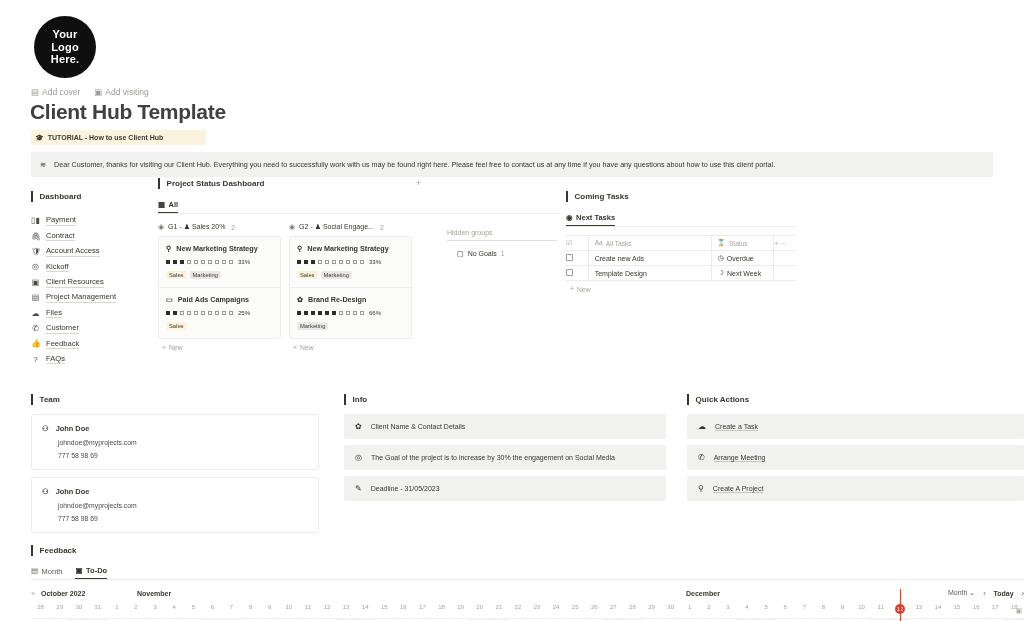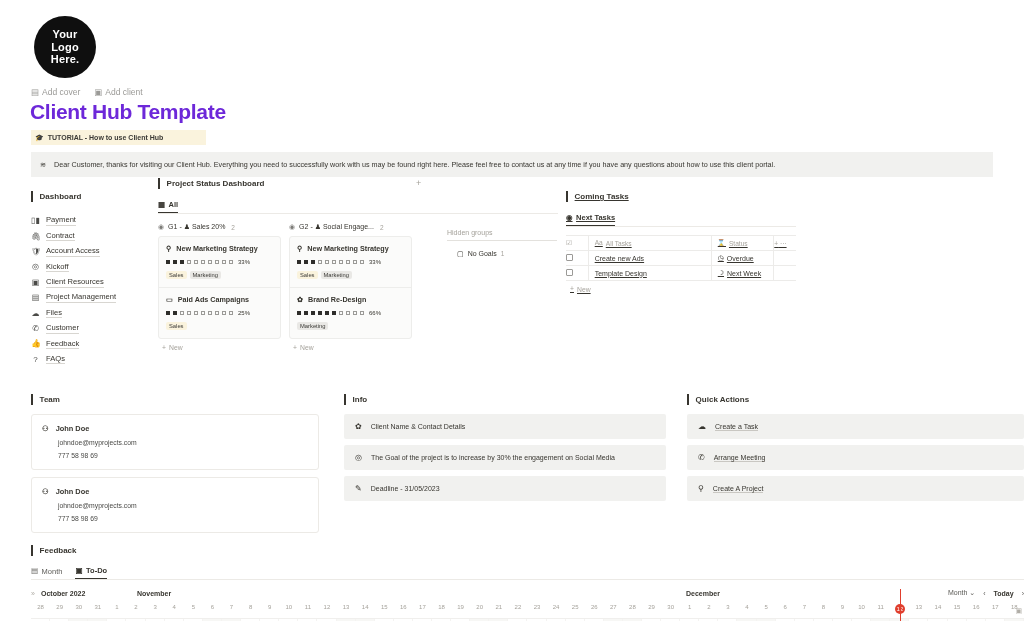--- a/index.html
+++ b/index.html
@@ -22,21 +22,21 @@
   }
   .meta-row {
     position: absolute; left: 31px; top: 87px;
     display: flex; gap: 14px; align-items: center;
     font-size: 8.5px; color: #9b9a97;
   }
   .meta-item { display: flex; align-items: center; gap: 3px; }
   .glyph { display: inline-block; line-height: 1; }
   h1.title {
     position: absolute; left: 30px; top: 100px;
-    font-size: 21px; font-weight: 700; letter-spacing: -.3px; color: #6d28d9;
+    font-size: 21px; font-weight: 700; letter-spacing: -.3px; color: #404040;
   }
   .tutorial-bar {
     position: absolute; left: 31px; top: 130px;
     width: 175px; height: 15px; background: #faf3dd;
     display: flex; align-items: center; gap: 4px;
     padding: 0 4px; font-size: 7px; font-weight: 700; color: #3b3a36;
   }
   .callout {
     position: absolute; left: 31px; top: 152px;
     width: 962px; height: 25px; background: #f1f1ef;
@@ -92,21 +92,21 @@
   .new-row { display: flex; align-items: center; gap: 3px; font-size: 6.8px; color: #a5a29b; margin-top: 5px; padding-left: 4px; cursor: pointer; }
 
   .add-group { position: absolute; left: 258px; top: 0; font-size: 9px; color: #a5a29b; cursor: pointer; }
 
   .hidden-groups { position: absolute; left: 447px; top: 229px; width: 110px; }
   .hg-title { font-size: 7px; color: #a5a29b; border-bottom: .6px solid #e3e1dd; padding-bottom: 4px; }
   .hg-item { display: flex; align-items: center; gap: 4px; font-size: 7px; color: #37352f; margin-top: 9px; padding-left: 10px; }
   .hg-item .cnt { color: #a5a29b; font-size: 6.5px; }
 
   
-  .coming { position: absolute; left: 566px; top: 191px; width: 230px; text-decoration: underline; }
+  .coming { position: absolute; left: 566px; top: 191px; width: 230px; }
   .tbl { margin-top: 8px; width: 100%; border-collapse: collapse; }
   .tbl th, .tbl td { border-bottom: 1px solid #ecebe9; text-align: left; height: 15px; }
   .tbl th { font-size: 6.6px; font-weight: 400; color: #a5a29b; border-top: 1px solid #ecebe9; }
   .tbl td { font-size: 7px; color: #37352f; }
   .c-check { width: 22px; text-align: center; border-right: 1px solid #ecebe9; }
   .c-task { width: 122px; padding-left: 6px; border-right: 1px solid #ecebe9; }
   .c-status { width: 62px; padding-left: 6px; border-right: 1px solid #ecebe9; }
   .c-plus { width: 22px; text-align: center; color: #a5a29b; }
   .cbx { display: inline-block; width: 6.5px; height: 6.5px; border: 1px solid #9b9a97; border-radius: 1px; }
   .st { display: flex; align-items: center; gap: 3px; }
@@ -178,21 +178,21 @@
     <span>Here.</span>
   </div>
 
   <div class="meta-row">
     <div class="meta-item">
       <span class="glyph">▤</span>
       <span>Add cover</span>
     </div>
     <div class="meta-item">
       <span class="glyph">▣</span>
-      <span>Add client</span>
+      <span>Add visiting</span>
     </div>
   </div>
 
   <h1 class="title">Client Hub Template</h1>
 
   <div class="tutorial-bar">
     <span class="glyph">🎓</span>
     <span>TUTORIAL - How to use Client Hub</span>
   </div>
 

